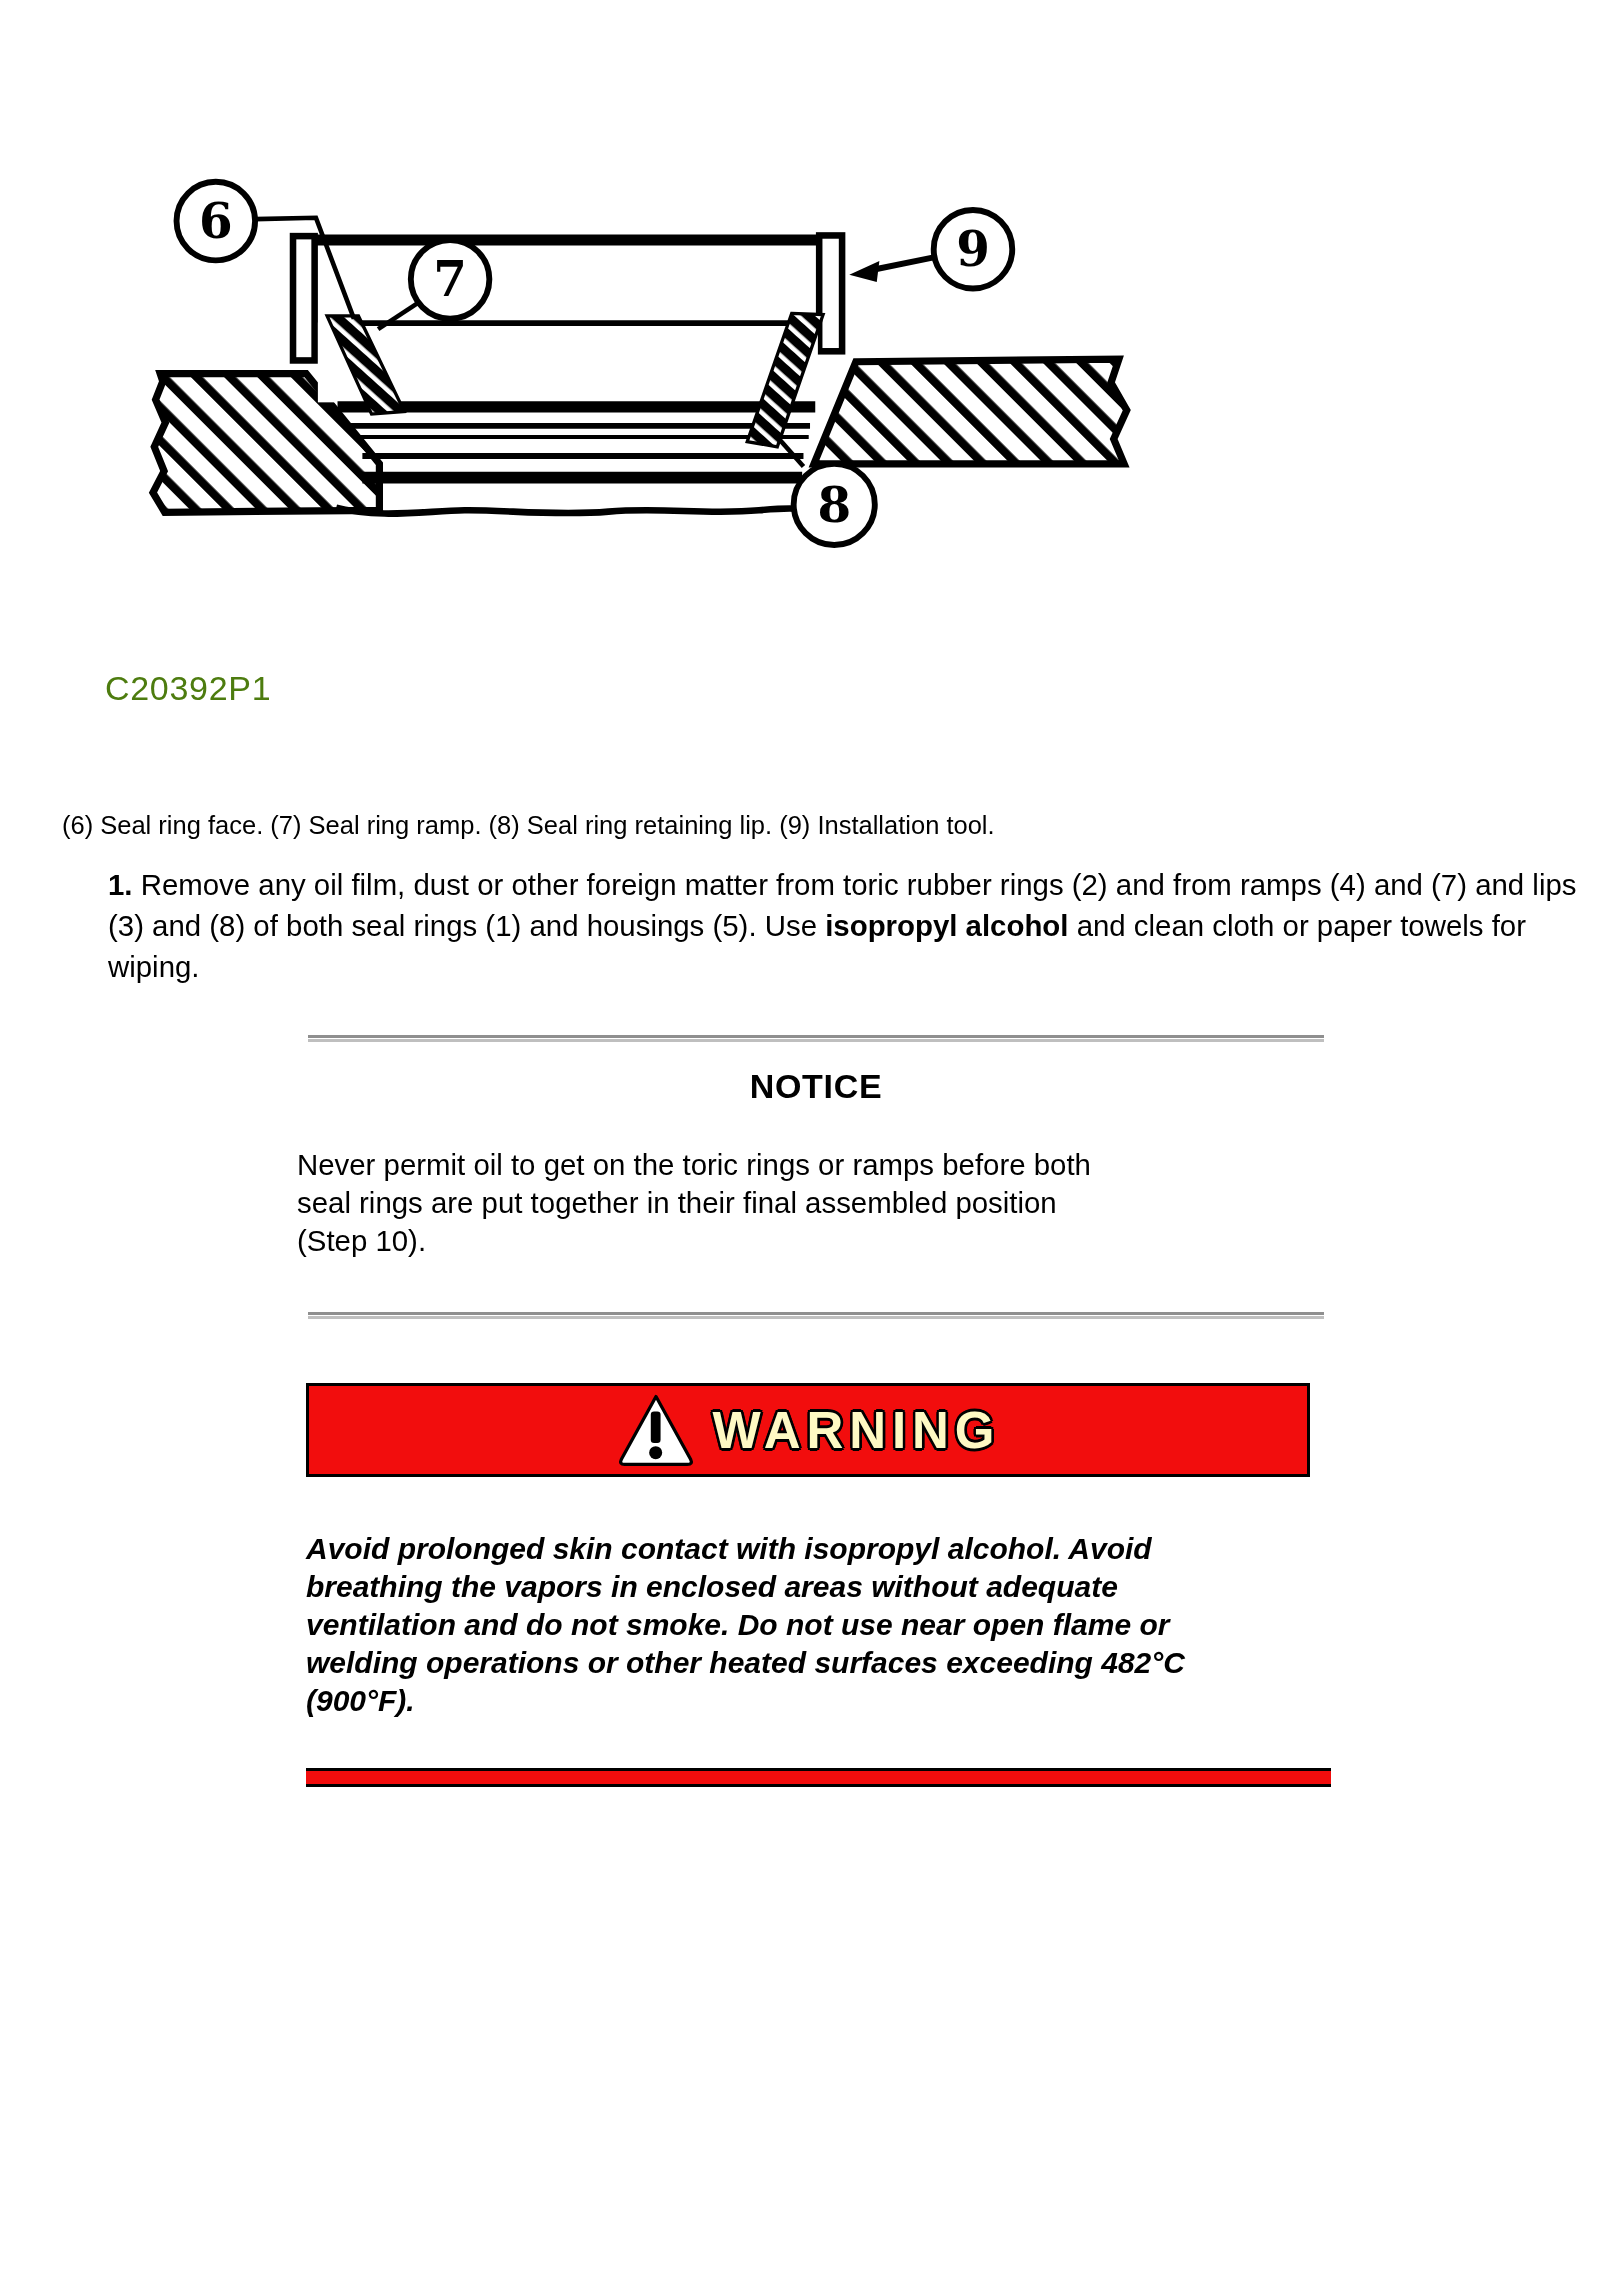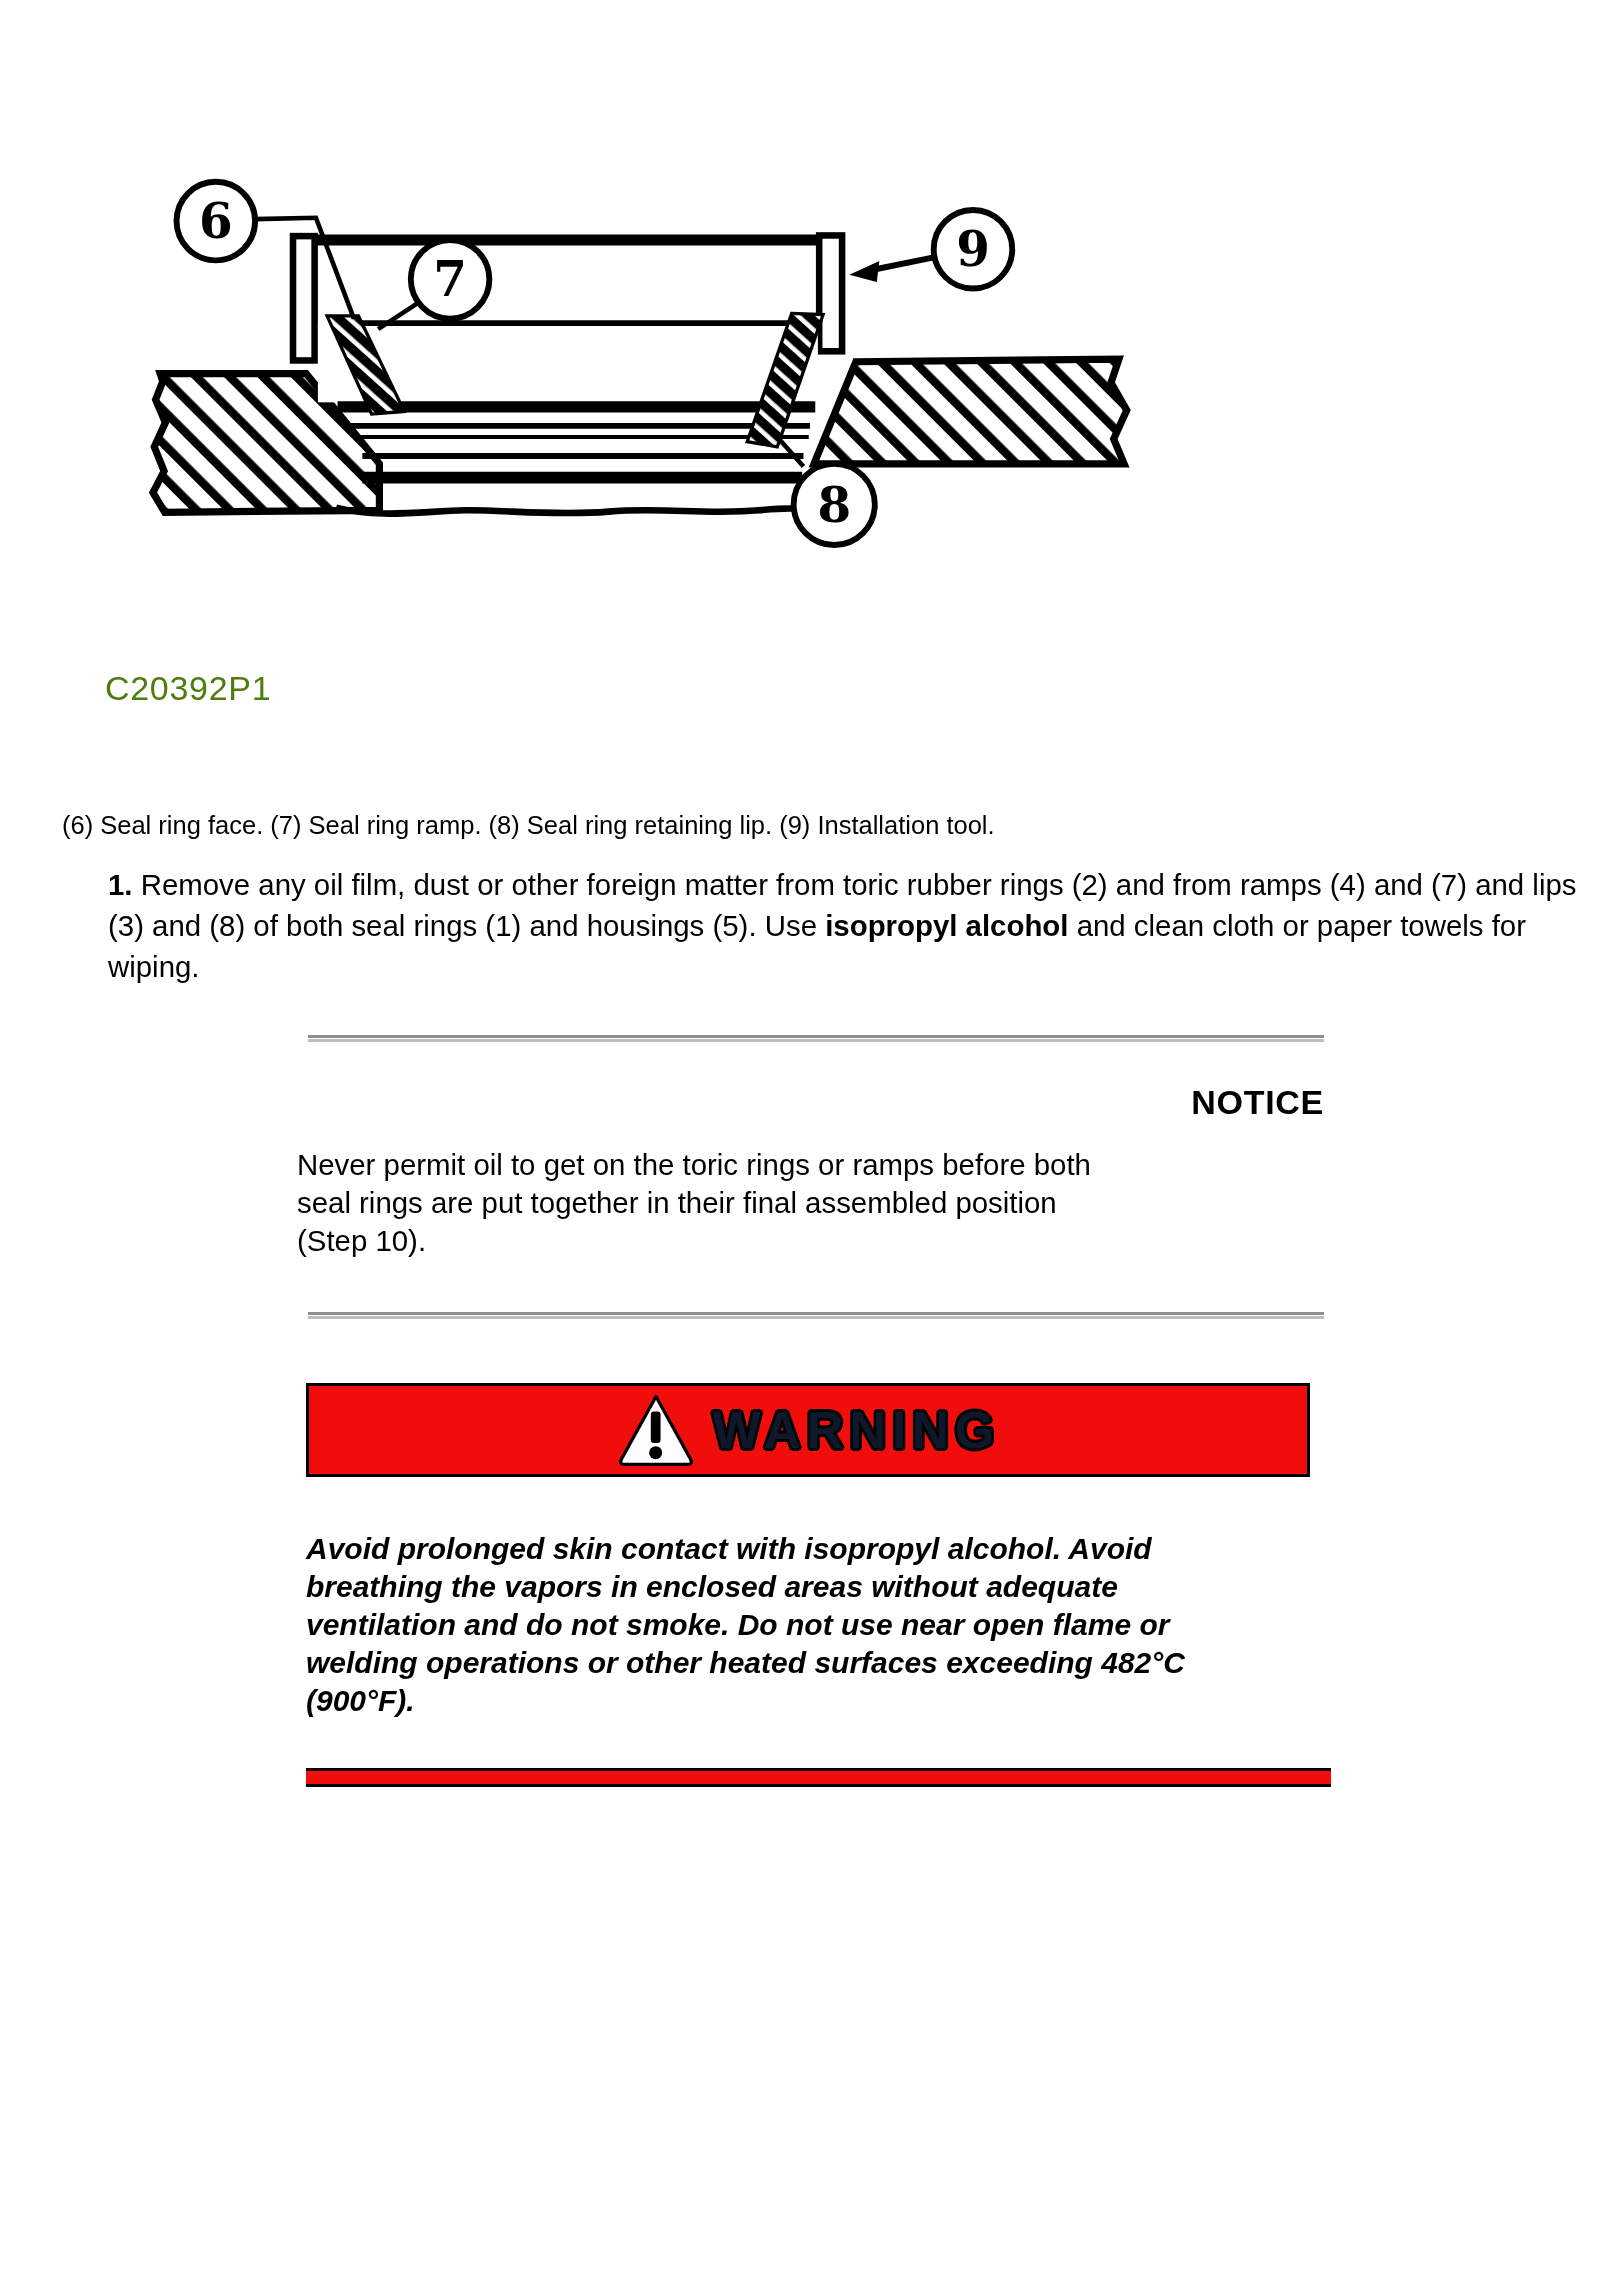--- a/index.html
+++ b/index.html
@@ -35,38 +35,38 @@
 
   
   .rule{
     left:308px;width:1016px;height:7.2px;
     background:linear-gradient(#8f8f8f 0 42%, #ffffff 42% 62%, #bfbfbf 62% 100%);
   }
   #notice-rule-top{top:1035px;}
   #notice-rule-bottom{top:1312px;}
   #notice-title{
     left:308px;top:1067px;width:1016px;
-    text-align:right;font-size:34px;font-weight:bold;letter-spacing:0.7px;margin-top:16px;
+    text-align:center;font-size:34px;font-weight:bold;letter-spacing:0.7px;
   }
   #notice-body{
     left:297px;top:1146px;width:955px;
     font-size:29.4px;font-weight:normal;line-height:38px;
   }
   #notice-body span{display:block;}
 
   
   #warning-banner{
     left:306px;top:1383px;width:1004px;height:94px;
     background:#f20d0d;
     border:3.3px solid #000;
     box-sizing:border-box;
     display:flex;align-items:center;justify-content:center;gap:17px;
   }
   #warning-label{
-    font-size:51px;font-weight:bold;color:#0f172a;letter-spacing:5.9px;
+    font-size:51px;font-weight:bold;color:#fef9c3;letter-spacing:5.9px;
     text-shadow:-2.6px 0 #000,2.6px 0 #000,0 -2.6px #000,0 2.6px #000,
                 -2px -2px #000,2px -2px #000,-2px 2px #000,2px 2px #000;
   }
   #warning-body{
     left:306px;top:1530px;width:982px;
     font-size:30px;font-weight:bold;line-height:38px;
   }
   #warning-body span{display:block;font-style:italic;}
 
   

